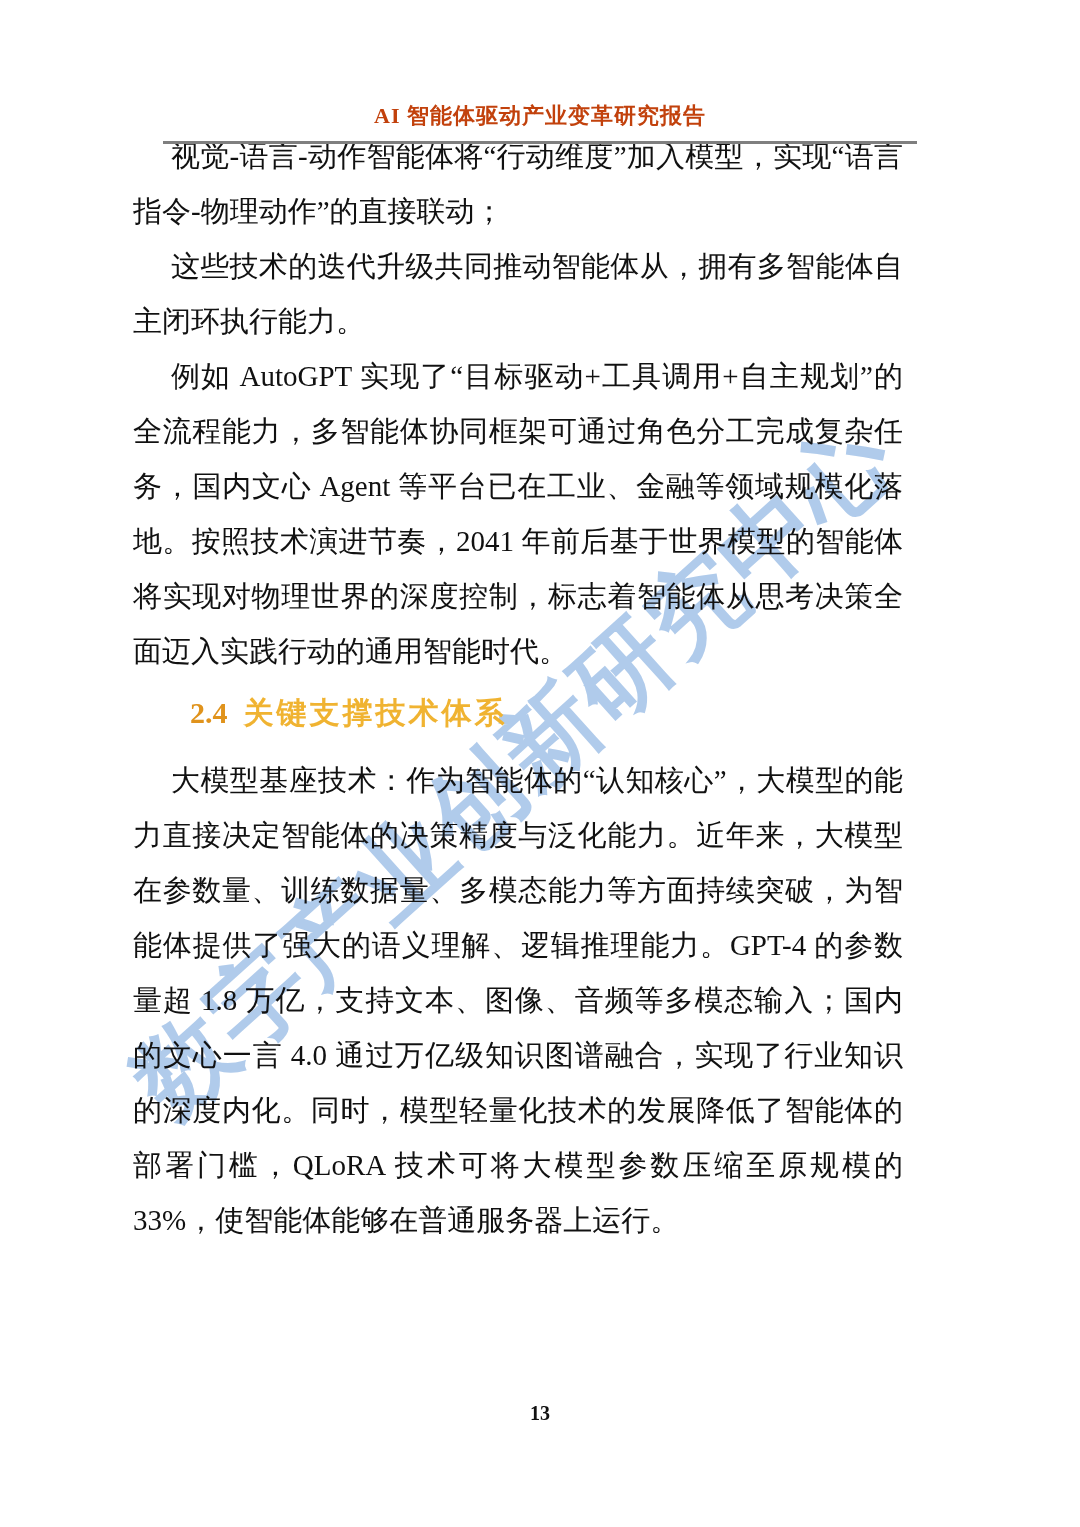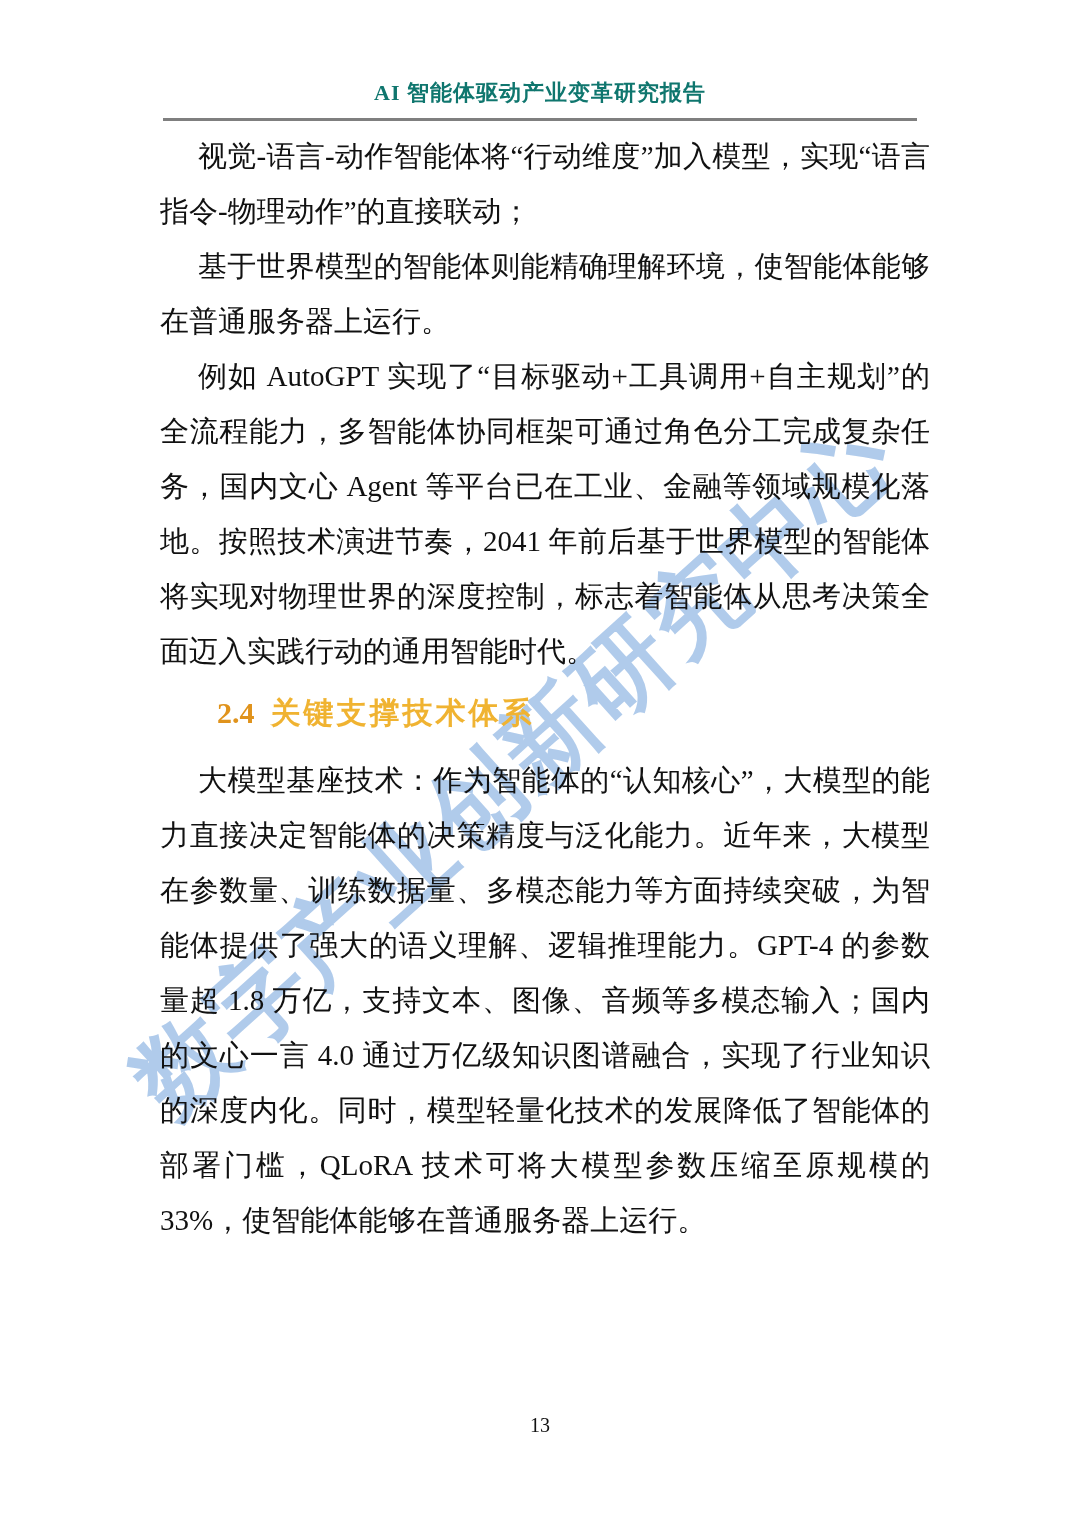--- a/index.html
+++ b/index.html
@@ -18,26 +18,26 @@
   }
 
   
   .page-header {
     position: absolute;
     top: 0; left: 0;
     width: 1080px;
     z-index: 2;
   }
   .header-title {
-    margin-top: 78px;
+    margin-top: 101px;
     text-align: center;
     font-size: 22px;
     font-weight: bold;
     letter-spacing: 1px;
-    color: #0f766e;
+    color: #c2410c;
   }
   .header-rule {
     margin: 10px auto 0 auto;
     width: 754px;
     height: 0;
     border-top: 3px solid #7F7F7F;
   }
 
   
   .watermark {
@@ -51,21 +51,21 @@
     letter-spacing: 2px;
     white-space: nowrap;
     color: rgba(154, 188, 230, 0.78);
     pointer-events: none;
     user-select: none;
   }
 
   
   .doc-body {
     position: absolute;
-    left: 160px;
+    left: 133px;
     top: 129px;
     width: 770px;
     z-index: 1;
   }
   .body-para {
     margin: 0;
     font-size: 29px;
     line-height: 55px;
     text-align: justify;
     text-indent: 38px;
@@ -84,23 +84,24 @@
   }
   .heading-text {
     color: #F0B331;
     letter-spacing: 3px;
   }
 
   
   .page-footer {
     position: absolute;
     left: 0;
-    bottom: 0;
+    bottom: 12px;
     width: 1080px;
     z-index: 2;
+    font-weight: bold;
   }
   .page-number {
     margin-bottom: 90px;
     text-align: center;
     font-size: 20px;
     color: #111111;
   }
 </style>
 </head>
 <body>
@@ -109,21 +110,21 @@
 
   <div class="watermark">数字产业创新研究中心</div>
 
   <header class="page-header">
     <div class="header-title">AI 智能体驱动产业变革研究报告</div>
     <div class="header-rule"></div>
   </header>
 
   <main class="doc-body">
     <p class="body-para">视觉-语言-动作智能体将“行动维度”加入模型，实现“语言指令-物理动作”的直接联动；</p>
-    <p class="body-para">基于世界模型的智能体则能精确理解环境，使智能体能够在普通服务器上运行。</p>
+    <p class="body-para">这些技术的迭代升级共同推动智能体从，拥有多智能体自主闭环执行能力。</p>
     <p class="body-para">例如 AutoGPT 实现了“目标驱动+工具调用+自主规划”的全流程能力，多智能体协同框架可通过角色分工完成复杂任务，国内文心 Agent 等平台已在工业、金融等领域规模化落地。按照技术演进节奏，2041 年前后基于世界模型的智能体将实现对物理世界的深度控制，标志着智能体从思考决策全面迈入实践行动的通用智能时代。</p>
 
     <h2 class="section-heading">
       <span class="heading-number">2.4</span><span class="heading-text">关键支撑技术体系</span>
     </h2>
 
     <p class="body-para">大模型基座技术：作为智能体的“认知核心”，大模型的能力直接决定智能体的决策精度与泛化能力。近年来，大模型在参数量、训练数据量、多模态能力等方面持续突破，为智能体提供了强大的语义理解、逻辑推理能力。GPT-4 的参数量超 1.8 万亿，支持文本、图像、音频等多模态输入；国内的文心一言 4.0 通过万亿级知识图谱融合，实现了行业知识的深度内化。同时，模型轻量化技术的发展降低了智能体的部署门槛，QLoRA 技术可将大模型参数压缩至原规模的 33%，使智能体能够在普通服务器上运行。</p>
   </main>
 
   <footer class="page-footer">

